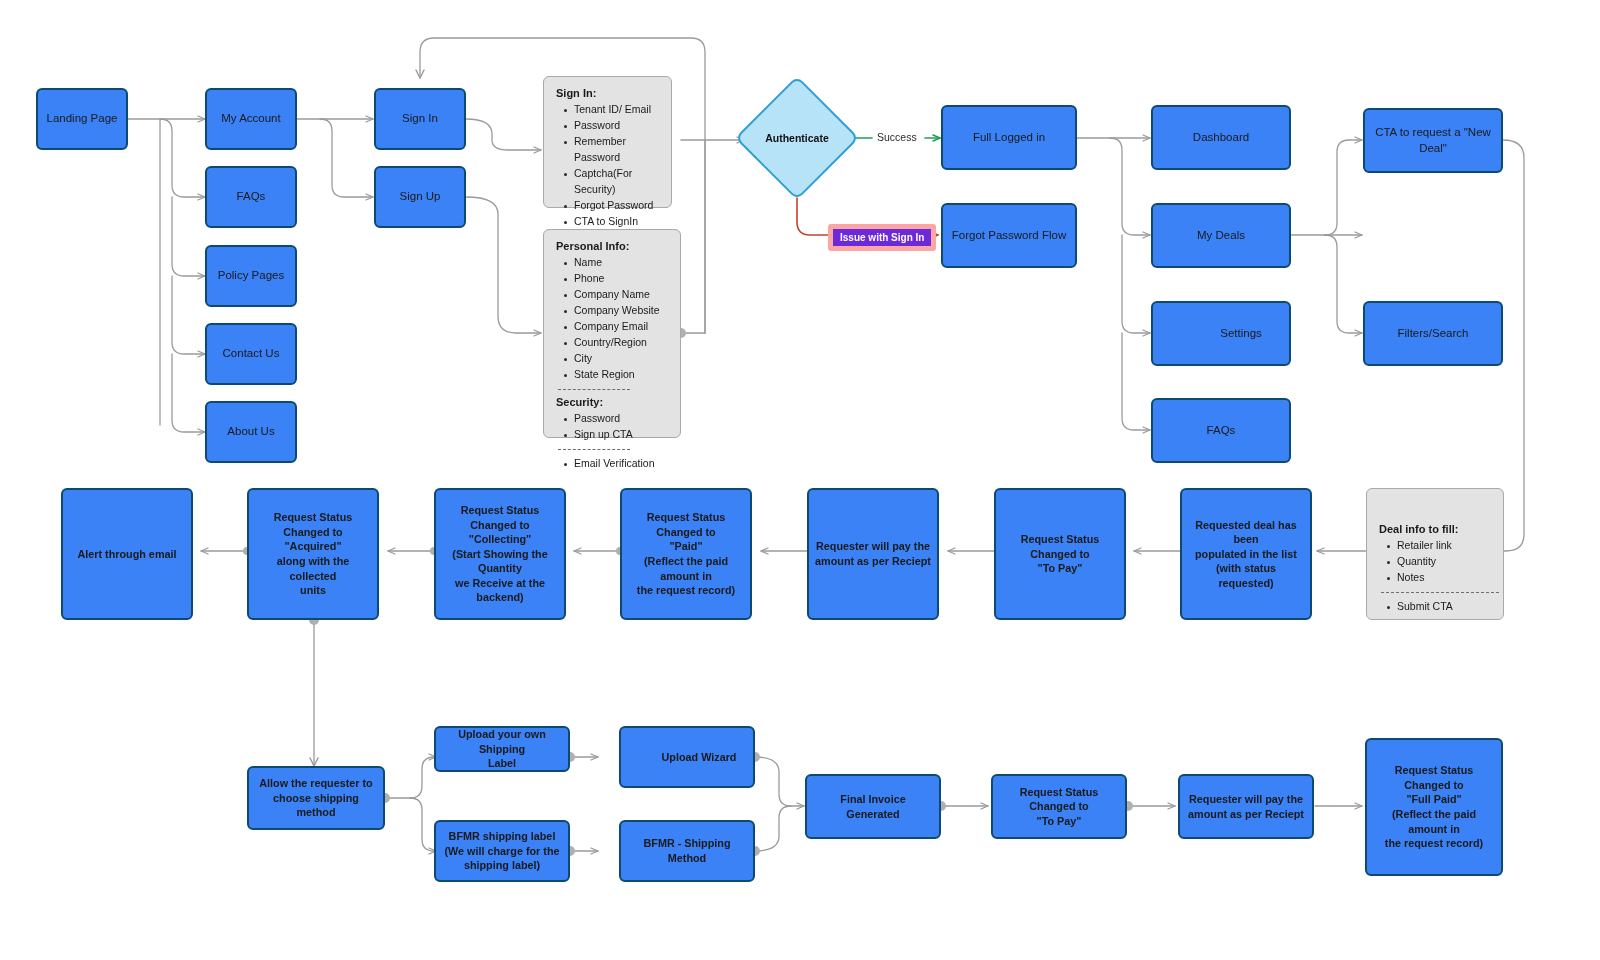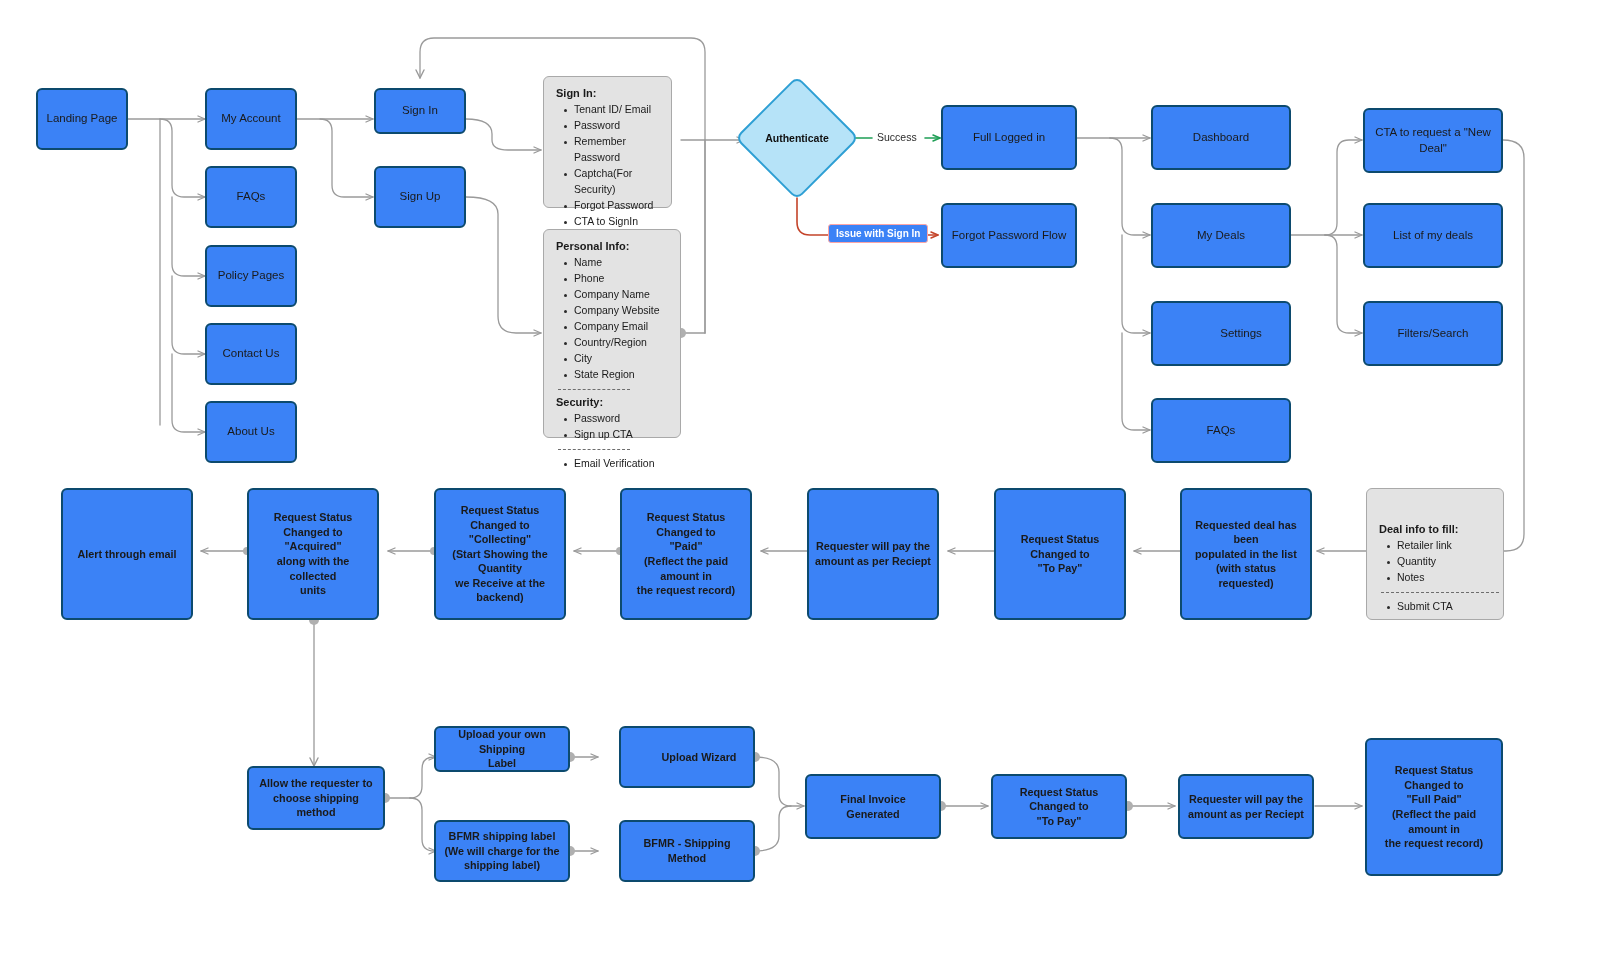--- a/index.html
+++ b/index.html
@@ -38,21 +38,21 @@
   .diamond .shape{position:absolute;left:0;top:0;width:100%;height:100%;
         background:#b6e3f8;border:2px solid #2e9fd4;border-radius:8px;
         transform:rotate(45deg);box-sizing:border-box;}
   .diamond .dlbl{position:absolute;left:0;top:0;width:100%;height:100%;
         display:flex;align-items:center;justify-content:center;
         font-size:10.5px;font-weight:700;color:#111;}
 
   
   .edgelabel{position:absolute;font-size:10.5px;color:#2b2b2b;
         white-space:nowrap;font-weight:400;}
-  .edgelabel.chip{background:#3b82f6;color:#fff;border:1px solid #fca5a5;
+  .edgelabel.chip{background:#6d28d9;color:#fff;border:5px solid #fca5a5;
         border-radius:3px;padding:3px 7px;font-size:10px;font-weight:600;}
 </style>
 </head>
 <body>
 
 <div id="canvas">
 
 <svg id="wires" viewBox="0 0 1600 960" xmlns="http://www.w3.org/2000/svg">
   <defs>
     <marker id="ah" markerWidth="10" markerHeight="10" refX="8" refY="4" orient="auto" markerUnits="userSpaceOnUse">
@@ -174,21 +174,21 @@
 <div class="node plain" style="left:205px;top:245px;width:92px;height:62px;">
   <span class="lbl">Policy Pages</span>
 </div>
 <div class="node plain" style="left:205px;top:323px;width:92px;height:62px;">
   <span class="lbl">Contact Us</span>
 </div>
 <div class="node plain" style="left:205px;top:401px;width:92px;height:62px;">
   <span class="lbl">About Us</span>
 </div>
 
-<div class="node plain" style="left:374px;top:88px;width:92px;height:46px;">
+<div class="node plain" style="left:374px;top:88px;width:92px;height:62px;">
   <span class="lbl">Sign In</span>
 </div>
 <div class="node plain" style="left:374px;top:166px;width:92px;height:62px;">
   <span class="lbl">Sign Up</span>
 </div>
 
 <div class="card" style="left:543px;top:76px;width:129px;height:132px;">
   <div class="hd">Sign In:</div>
   <ul>
     <li>Tenant ID/ Email</li>
@@ -253,23 +253,20 @@
 <div class="node plain" style="left:1151px;top:301px;width:140px;height:65px;padding-left:40px;">
   <span class="lbl">Settings</span>
 </div>
 <div class="node plain" style="left:1151px;top:398px;width:140px;height:65px;">
   <span class="lbl">FAQs</span>
 </div>
 
 <div class="node plain" style="left:1363px;top:108px;width:140px;height:65px;">
   <span class="lbl">CTA to request a "New Deal"</span>
 </div>
-<div class="node plain" style="left:1363px;top:203px;width:140px;height:65px;">
-  <span class="lbl">List of my deals</span>
-</div>
 <div class="node plain" style="left:1363px;top:301px;width:140px;height:65px;">
   <span class="lbl">Filters/Search</span>
 </div>
 
 <div class="card deal" style="left:1366px;top:488px;width:138px;height:132px;">
   <div class="hd" style="margin-top:24px;">Deal info to fill:</div>
   <ul>
     <li>Retailer link</li>
     <li>Quantity</li>
     <li>Notes</li>

